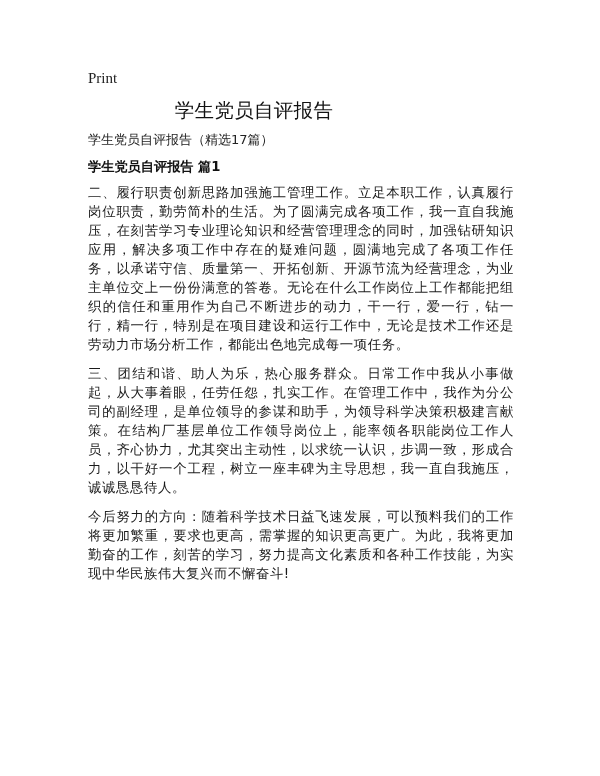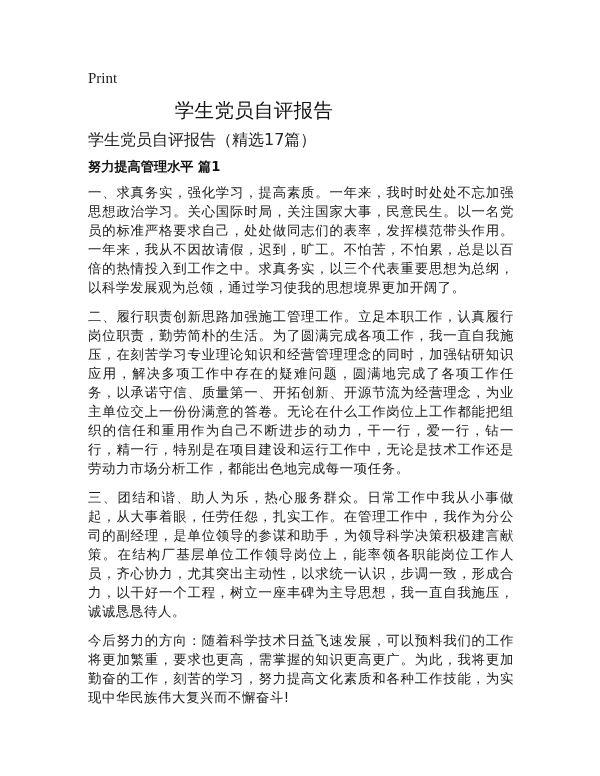--- a/index.html
+++ b/index.html
@@ -31,21 +31,21 @@
       text-align: center;
       font-size: 19.5px;
       line-height: 26px;
       color: #111;
       letter-spacing: 0.3px;
     }
     .doc-subtitle {
       position: absolute;
       left: 88px;
       top: 131px;
-      font-size: 16px;
+      font-size: 13px;
       line-height: 18px;
       color: #222;
     }
     .content {
       position: absolute;
       left: 88px;
       top: 157px;
       width: 426px;
     }
     .section-heading {
@@ -73,20 +73,19 @@
 
 <div class="print-label">Print</div>
 
 <h1 class="doc-title" style="margin:0;font-weight:normal;">学生党员自评报告</h1>
 
 <div class="doc-subtitle">学生党员自评报告（精选17篇）</div>
 
 <div class="content">
 
   <div class="section">
-    <div class="section-heading">努力提高管理水平 篇1</div>
-    <p class="para">一、求真务实，强化学习，提高素质。一年来，我时时处处不忘加强思想政治学习。关心国际时局，关注国家大事，民意民生。以一名党员的标准严格要求自己，处处做同志们的表率，发挥模范带头作用。一年来，我从不因故请假，迟到，旷工。不怕苦，不怕累，总是以百倍的热情投入到工作之中。求真务实，以三个代表重要思想为总纲，以科学发展观为总领，通过学习使我的思想境界更加开阔了。</p>
+    <div class="section-heading">学生党员自评报告 篇1</div>
     <p class="para">二、履行职责创新思路加强施工管理工作。立足本职工作，认真履行岗位职责，勤劳简朴的生活。为了圆满完成各项工作，我一直自我施压，在刻苦学习专业理论知识和经营管理理念的同时，加强钻研知识应用，解决多项工作中存在的疑难问题，圆满地完成了各项工作任务，以承诺守信、质量第一、开拓创新、开源节流为经营理念，为业主单位交上一份份满意的答卷。无论在什么工作岗位上工作都能把组织的信任和重用作为自己不断进步的动力，干一行，爱一行，钻一行，精一行，特别是在项目建设和运行工作中，无论是技术工作还是劳动力市场分析工作，都能出色地完成每一项任务。</p>
     <p class="para">三、团结和谐、助人为乐，热心服务群众。日常工作中我从小事做起，从大事着眼，任劳任怨，扎实工作。在管理工作中，我作为分公司的副经理，是单位领导的参谋和助手，为领导科学决策积极建言献策。在结构厂基层单位工作领导岗位上，能率领各职能岗位工作人员，齐心协力，尤其突出主动性，以求统一认识，步调一致，形成合力，以干好一个工程，树立一座丰碑为主导思想，我一直自我施压，诚诚恳恳待人。</p>
     <p class="para">今后努力的方向：随着科学技术日益飞速发展，可以预料我们的工作将更加繁重，要求也更高，需掌握的知识更高更广。为此，我将更加勤奋的工作，刻苦的学习，努力提高文化素质和各种工作技能，为实现中华民族伟大复兴而不懈奋斗!</p>
   </div>
 
 </div>
 
 </body></html>

